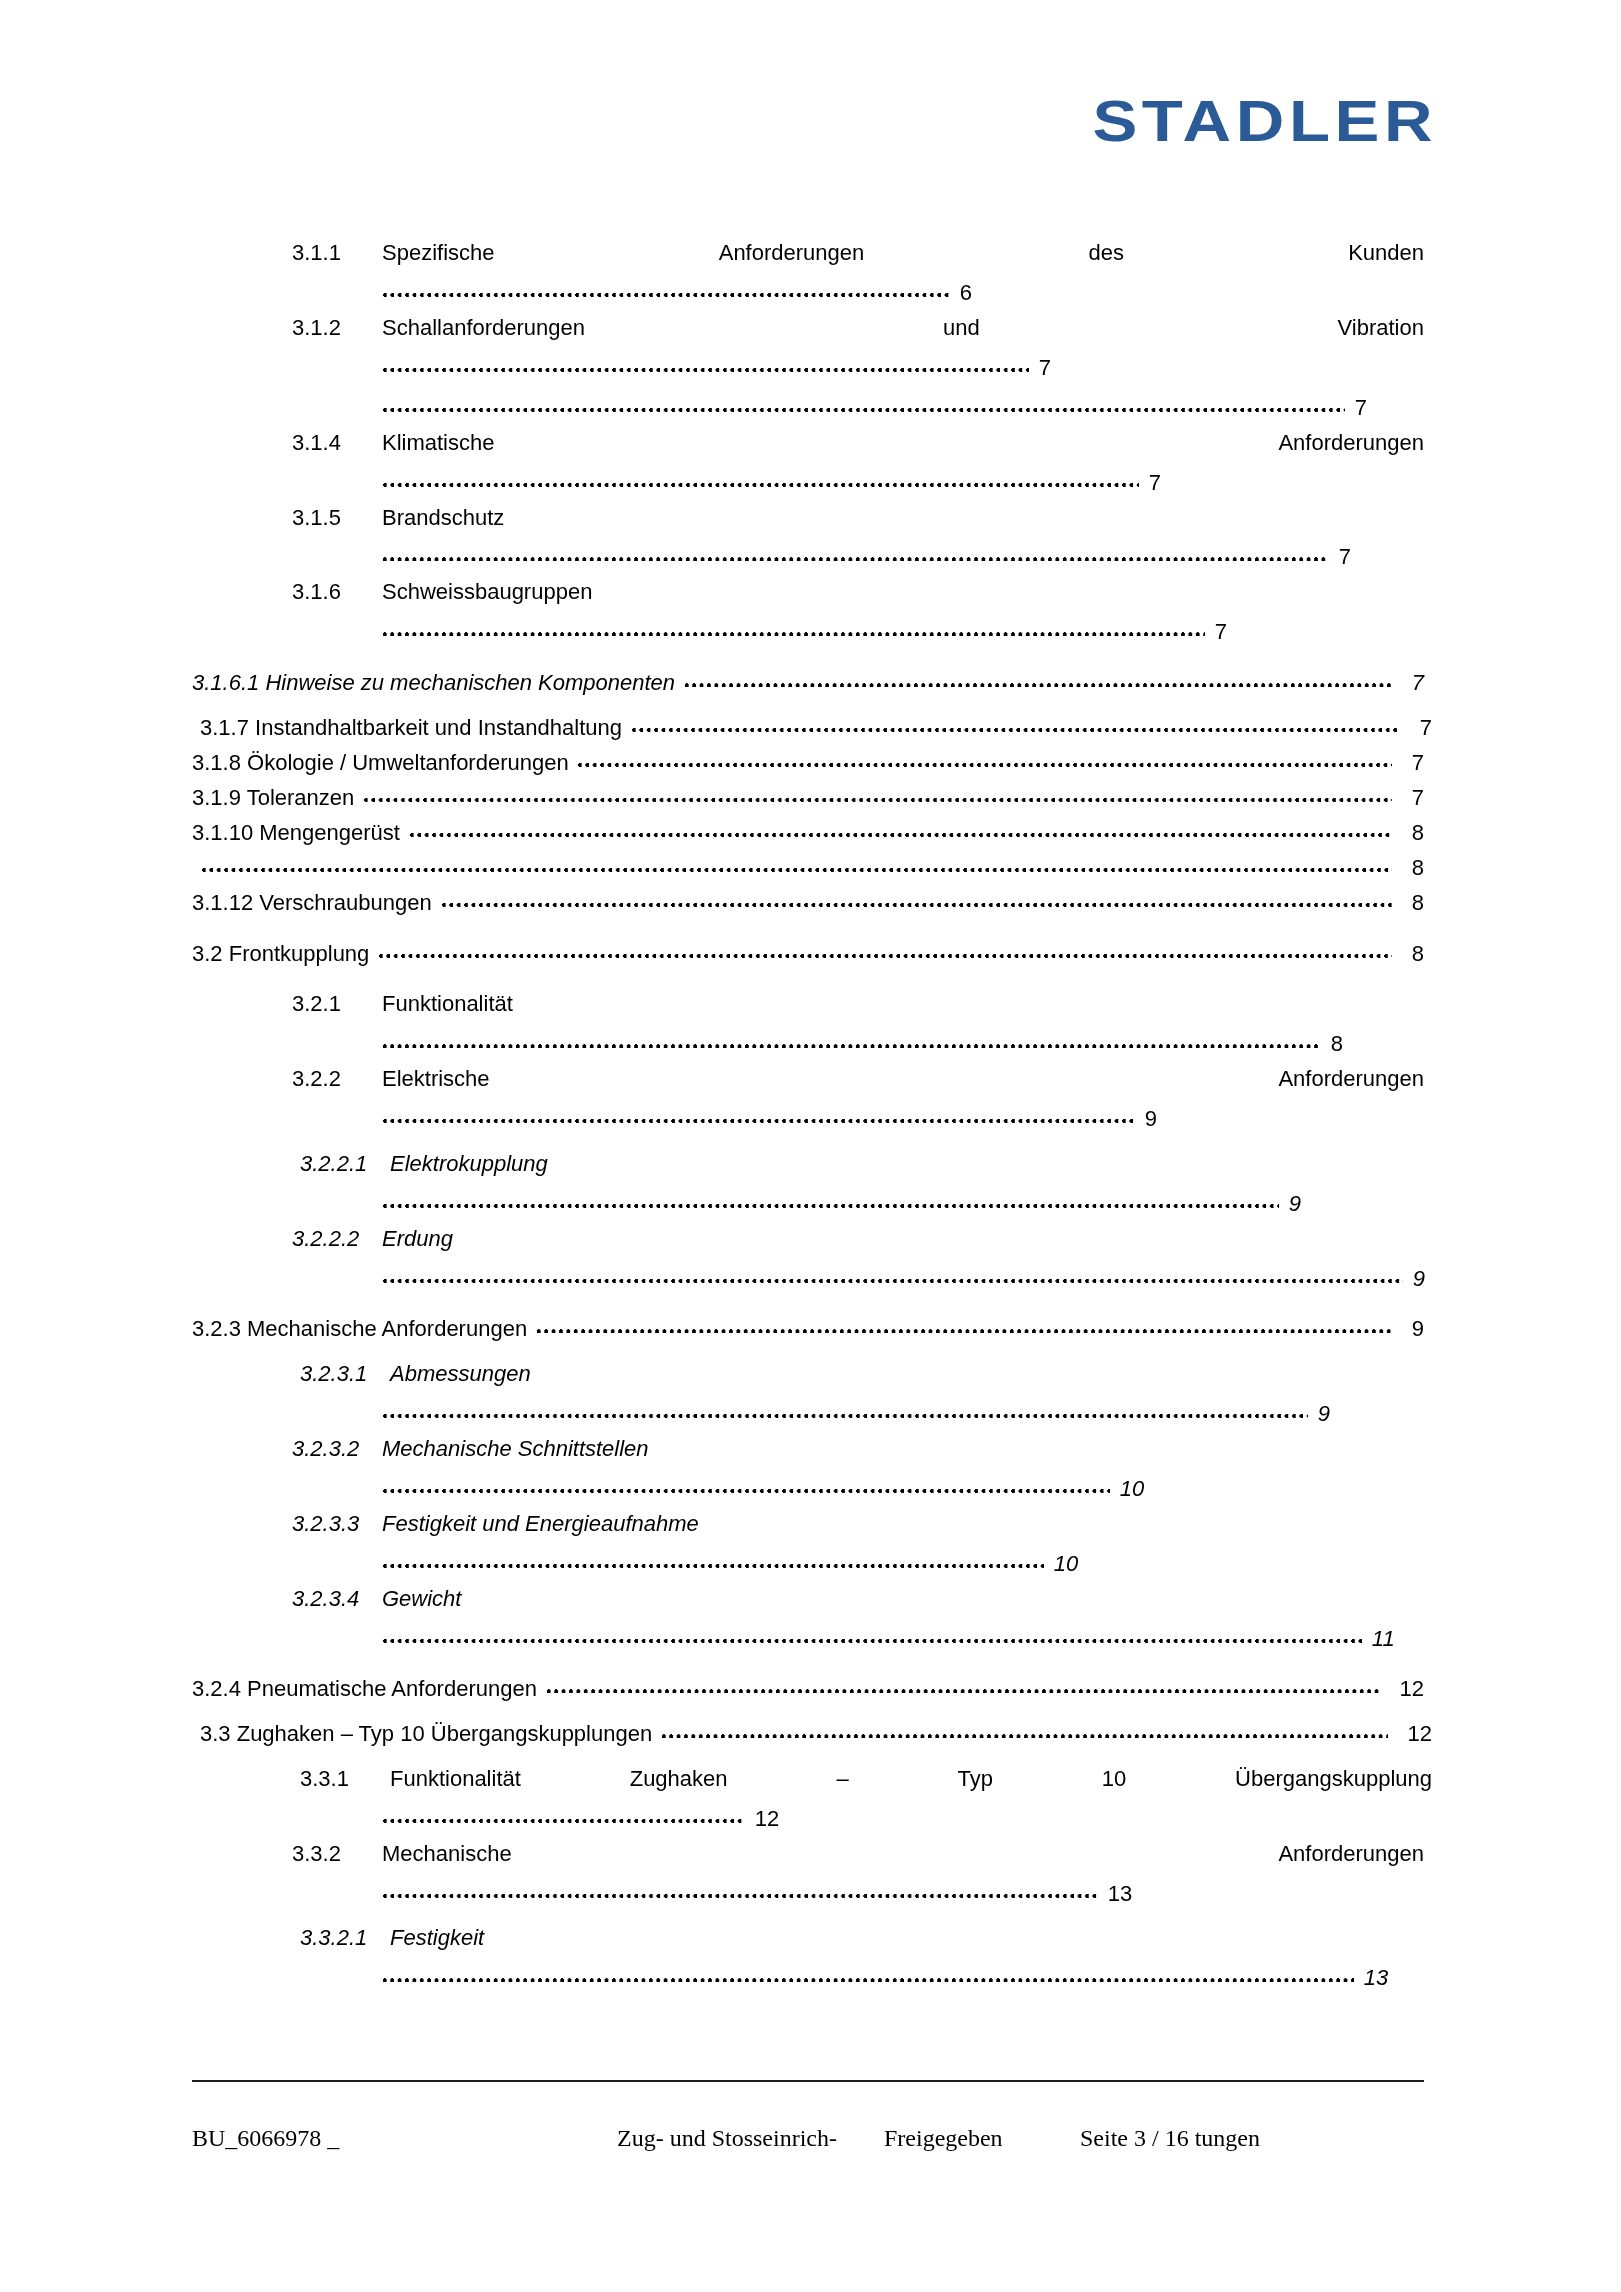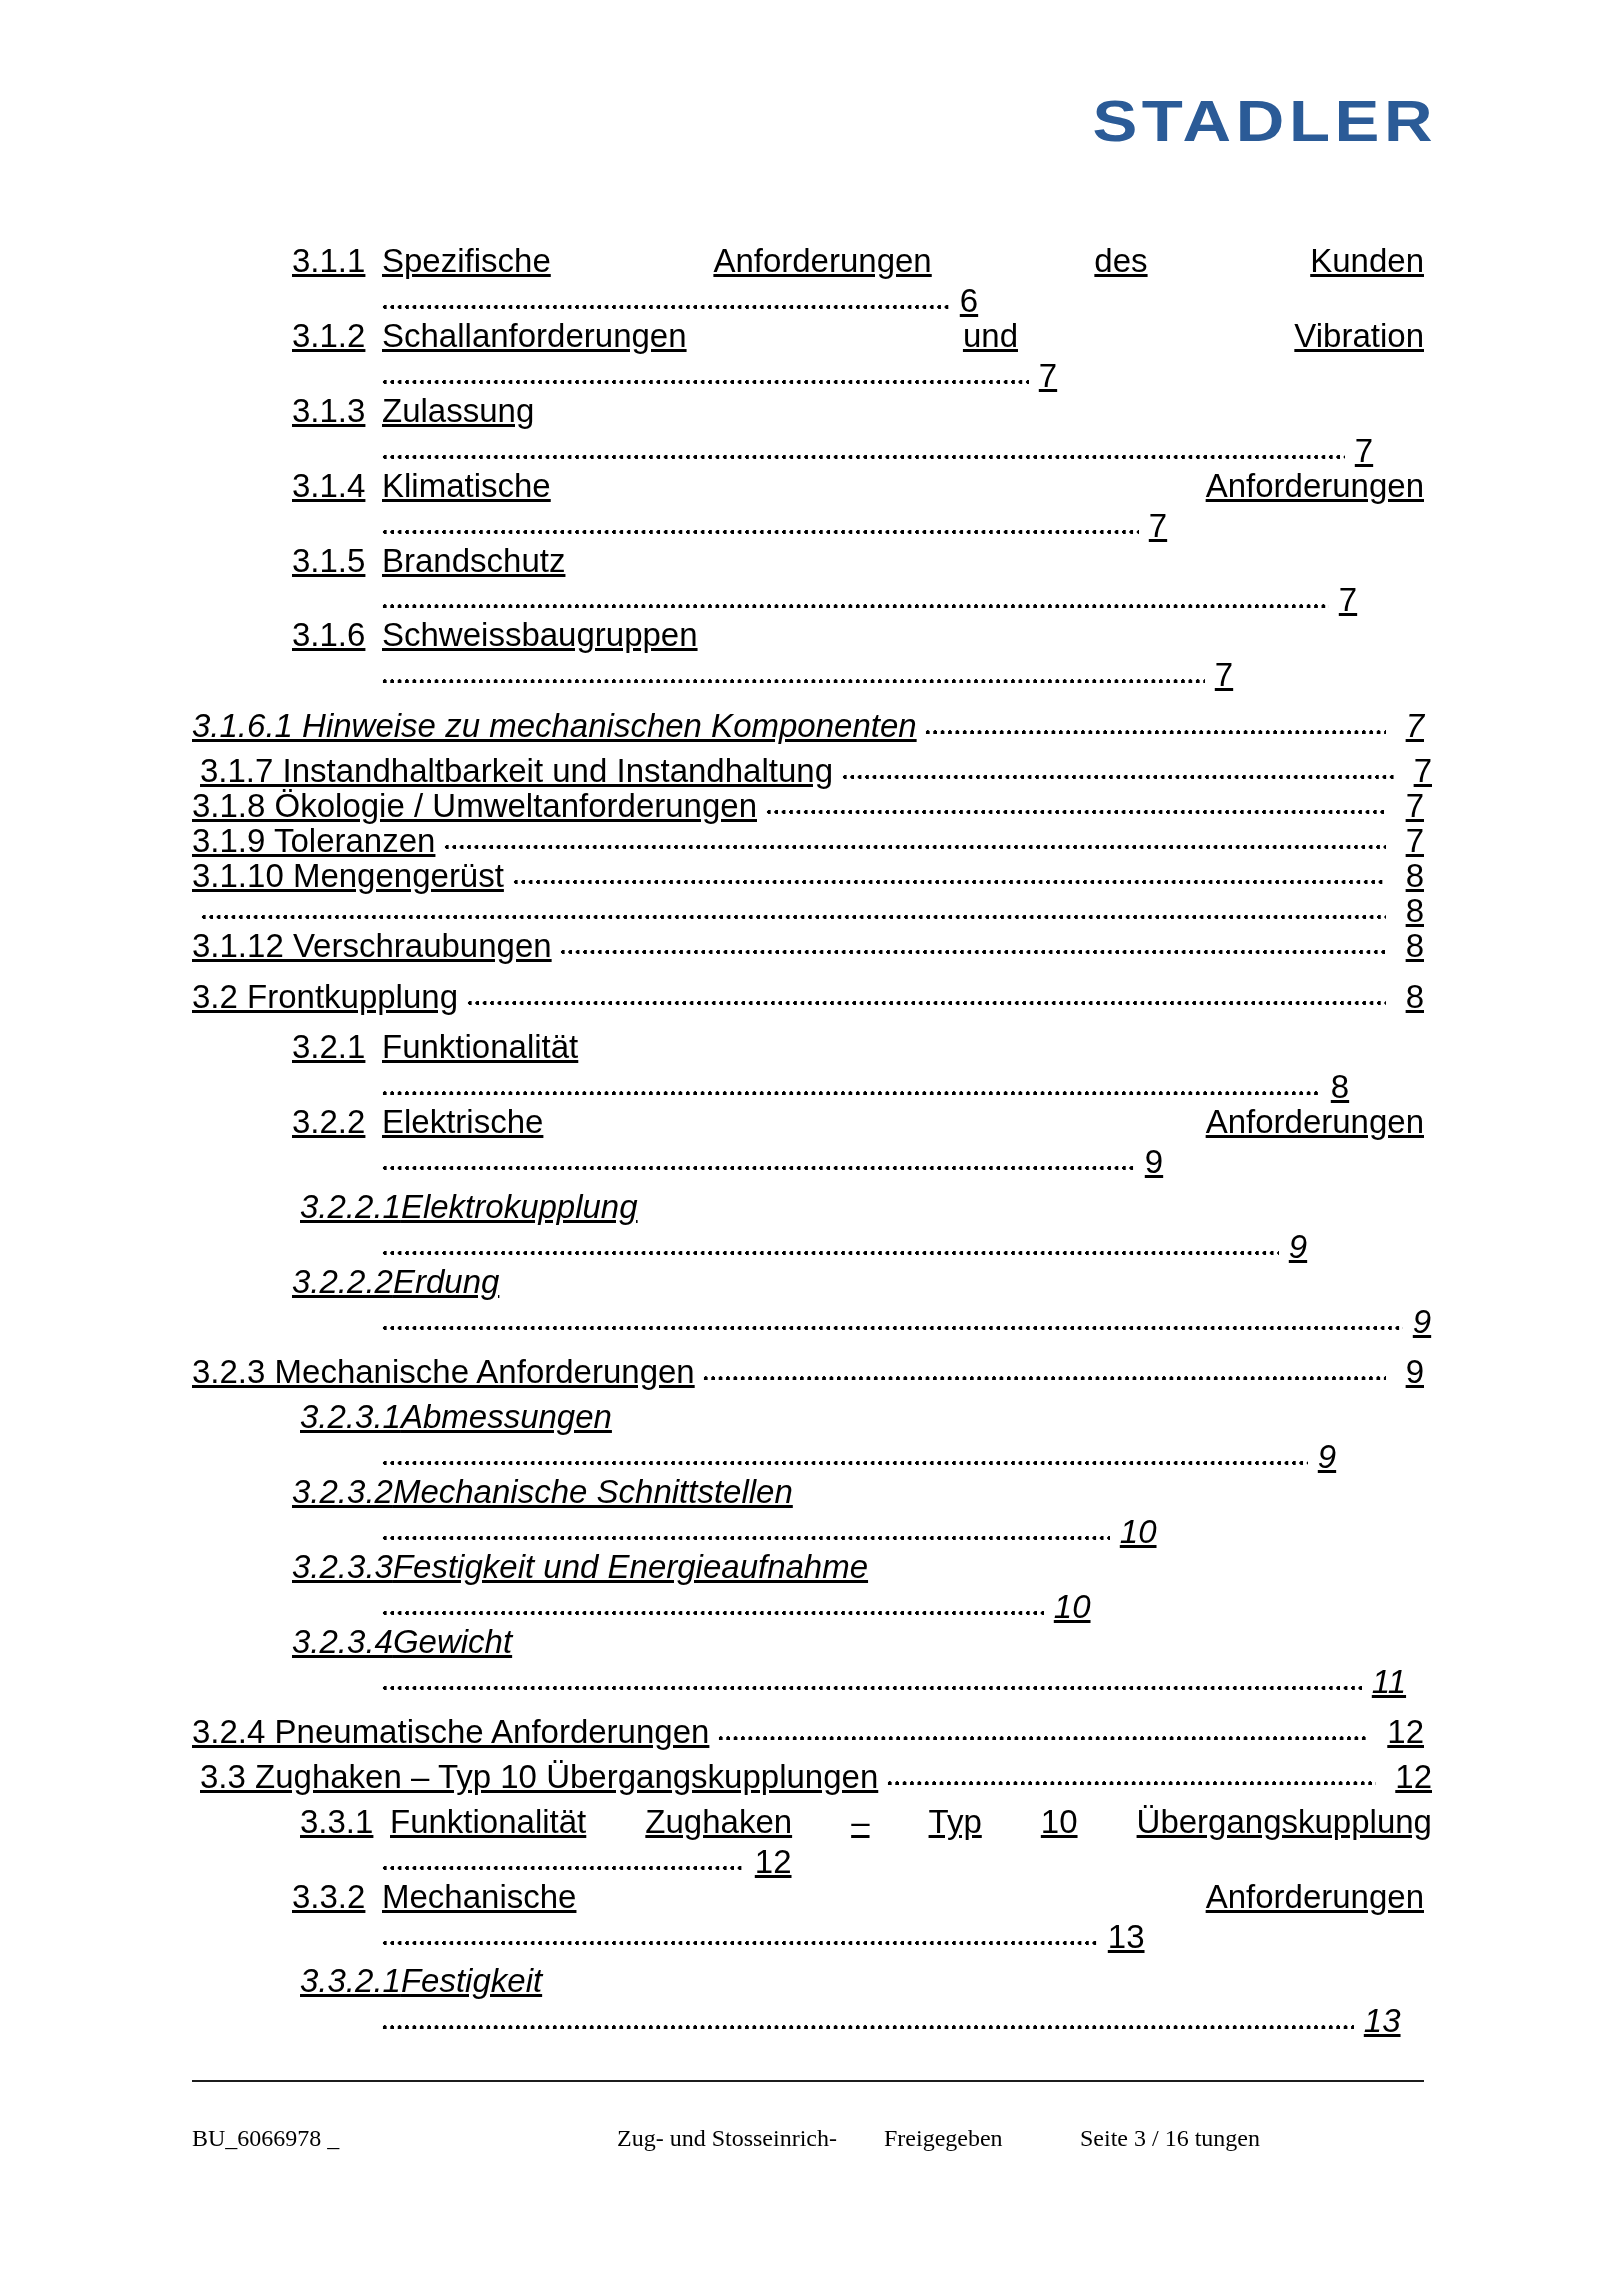--- a/index.html
+++ b/index.html
@@ -23,25 +23,24 @@
     color: #2b5b97;
     transform: scaleX(1.18);
     transform-origin: right center;
     white-space: nowrap;
   }
 
   
   .toc {
     position: absolute;
     left: 192px;
-    top: 243px;
+    top: 235px;
     width: 1232px;
-    font-size: 33px;
+    font-size: 22px;
     line-height: 35px;
-    text-decoration: underline;
   }
   .row { display: flex; align-items: baseline; box-sizing: border-box; width: 100%; }
   .row.indent  { padding-left: 100px; }
   .row.line2   { padding-left: 190px; margin-top: 4.9px; }
   .row.g1 { margin-top: 9.8px; margin-left: 8px; }
   .row.g2 { margin-top: 15.7px; }
   .italic { font-style: italic; }
 
   .num   { flex: 0 0 90px; white-space: nowrap; }
   .words { flex: 1 1 auto; display: flex; text-align: center; }
@@ -105,24 +104,20 @@
       <span class="words justify">
         <span>Schallanforderungen</span>
         <span>und</span>
         <span>Vibration</span>
       </span>
     </div>
     <div class="row line2">
       <span class="lead fixed" style="width: 647px;"></span>
       <span class="pg">7</span>
     </div>
-    <div class="row indent">
-      <span class="num">3.1.3</span>
-      <span class="words">Zulassung</span>
-    </div>
     <div class="row line2">
       <span class="lead fixed" style="width: 963px;"></span>
       <span class="pg">7</span>
     </div>
     <div class="row indent">
       <span class="num">3.1.4</span>
       <span class="words justify">
         <span>Klimatische</span>
         <span>Anforderungen</span>
       </span>

